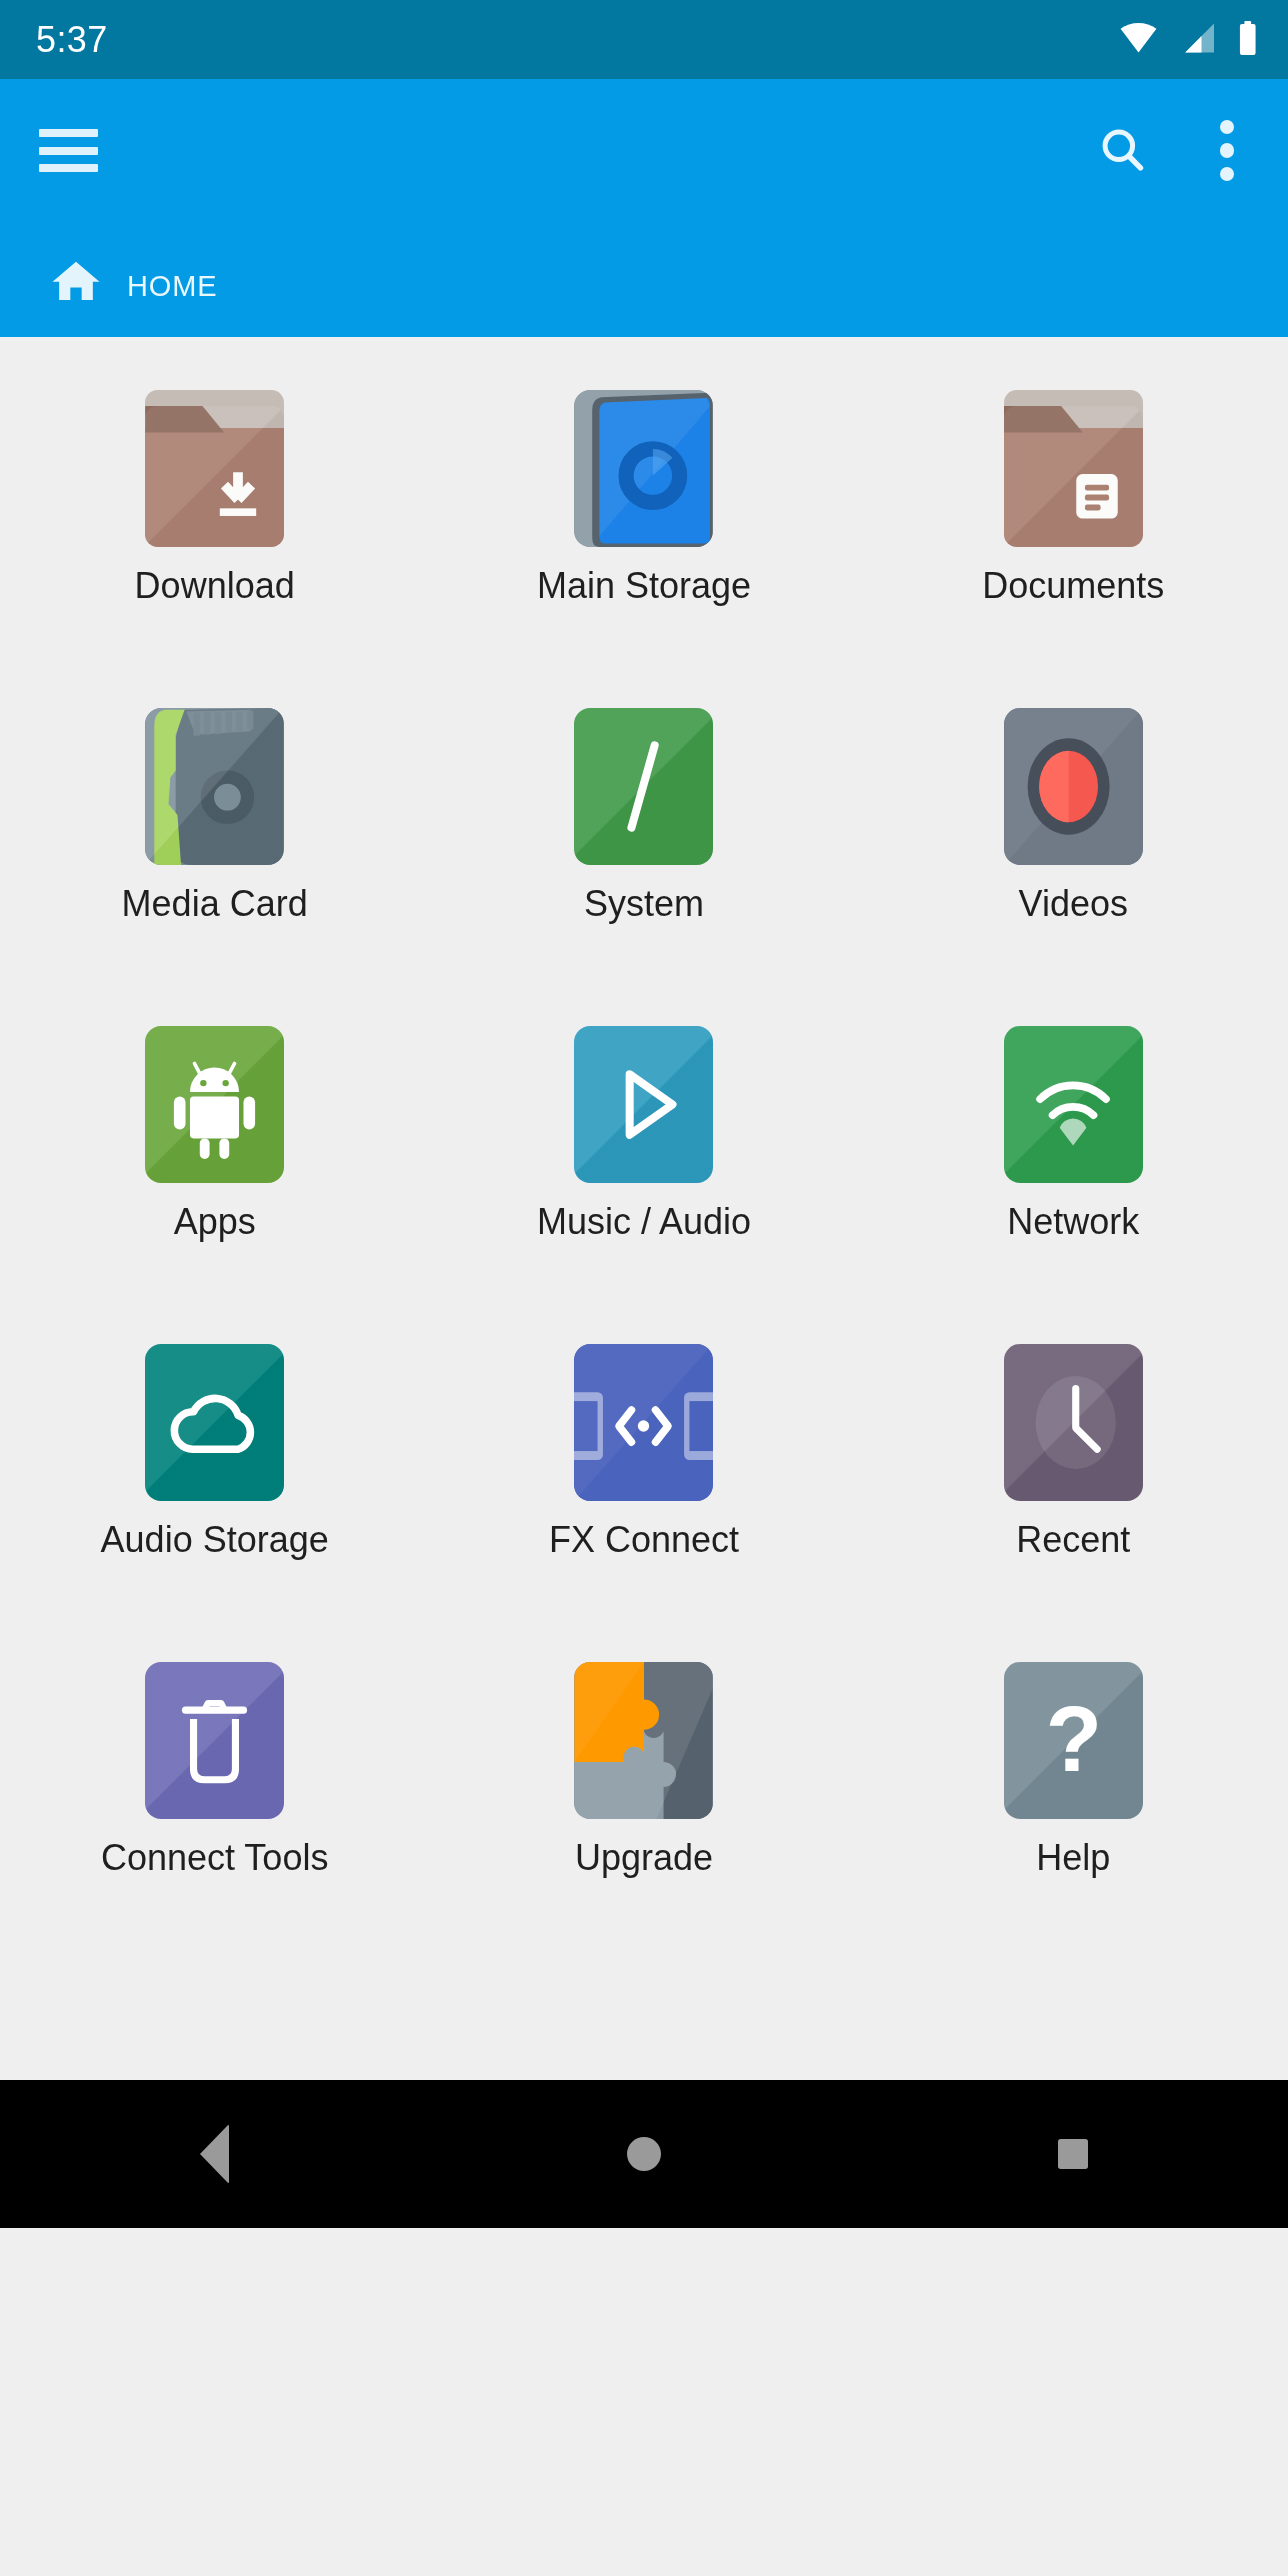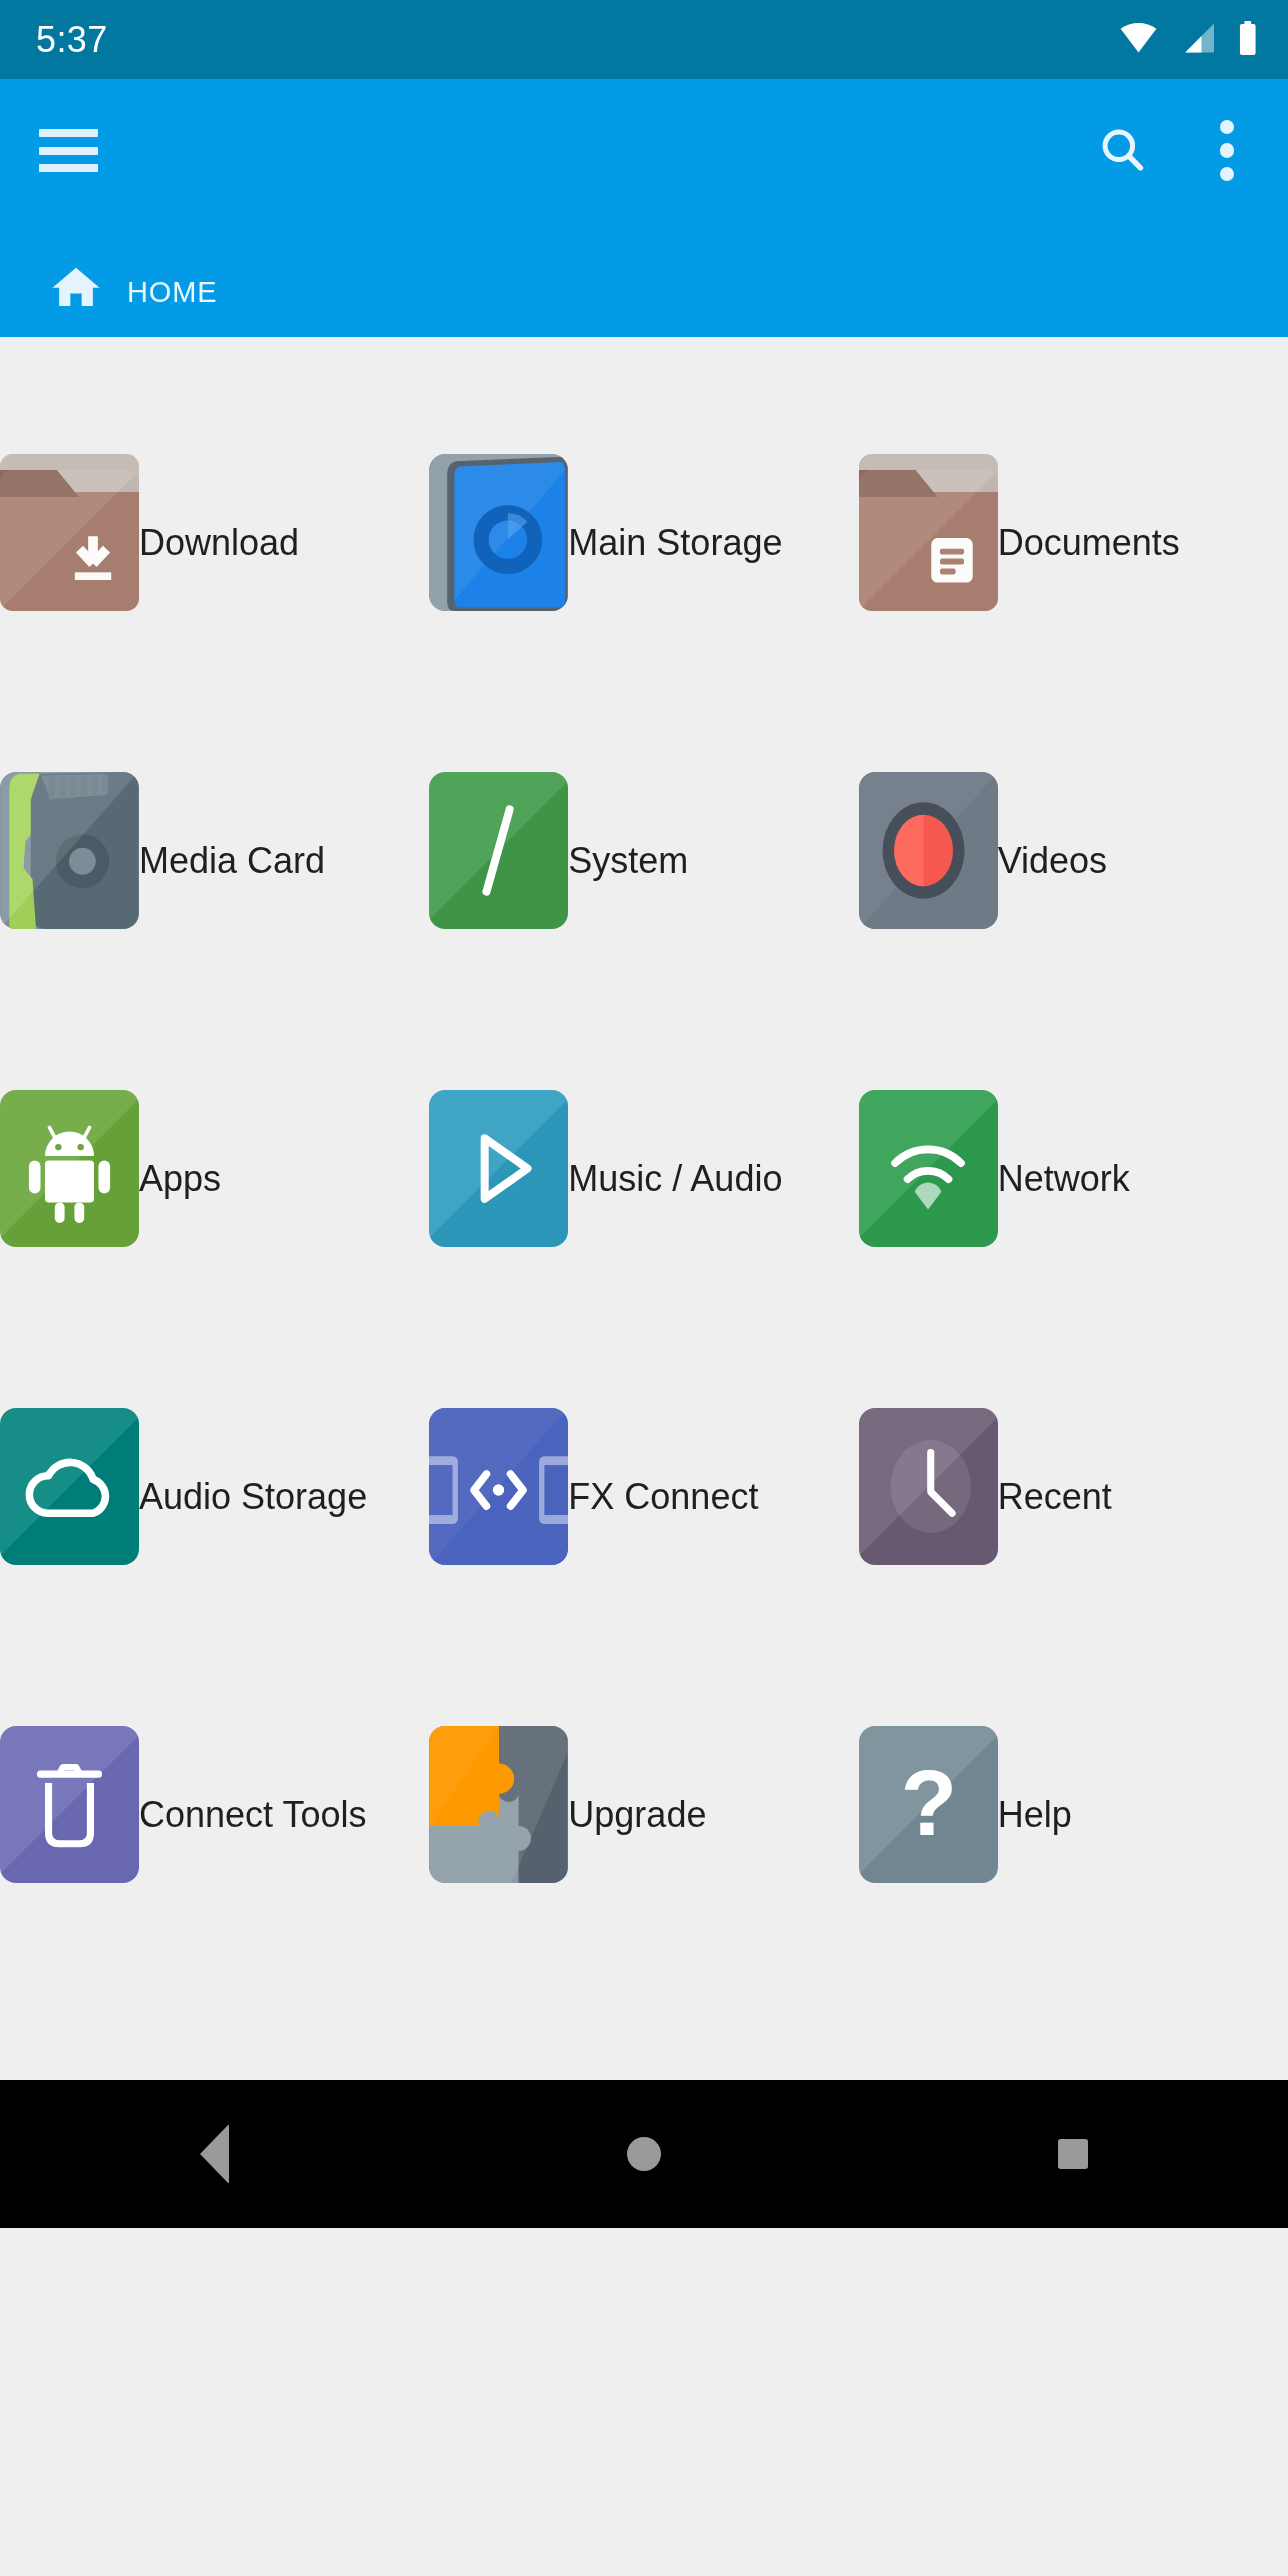--- a/index.html
+++ b/index.html
@@ -32,37 +32,37 @@
   }
   .hamburger{ width:59px; height:43px; display:flex; flex-direction:column; justify-content:space-between; cursor:pointer; }
   .hamburger span{ display:block; width:59px; height:8px; background:#dff2fb; border-radius:0.9px; }
   .appbar-right{ display:flex; align-items:center; gap:61px; }
   .icon-btn{ display:flex; align-items:center; justify-content:center; cursor:pointer; }
   .dots{ display:flex; flex-direction:column; gap:9px; align-items:center; cursor:pointer; padding:3.6px 10.7px; }
   .dots i{ display:block; width:14.3px; height:14.3px; border-radius:50%; background:#e4f4fc; }
 
   
   .breadcrumb{
-    position:absolute; top:152px; left:0; width:1288px; height:114px;
+    position:absolute; top:146px; left:0; width:1288px; height:114px;
     display:flex; align-items:center; padding-left:50px; gap:25px;
   }
   .crumb-label{
     color:#eaf7fd; font-size:41px; letter-spacing:0.9px; line-height:1;
     font-variant:small-caps; text-transform:lowercase;
   }
   .crumb-label::first-letter{ font-size:41px; }
 
   
   .grid{
     position:absolute; top:336px; left:0; width:1288px;
     display:grid; grid-template-columns:repeat(3,1fr);
     row-gap:0; padding-top:21.5px;
   }
   .cell{
-    height:318px; display:flex; flex-direction:row;
+    height:318px; display:flex; flex-direction:column;
     align-items:center; justify-content:flex-start;
     padding-top:32px; cursor:pointer;
   }
   .tile{
     width:139px; height:157px; border-radius:16px; position:relative;
     overflow:hidden; display:flex; align-items:center; justify-content:center;
   }
   .tile .sheen{
     position:absolute; inset:0;
     background:linear-gradient(135deg, rgba(255,255,255,.085) 0%, rgba(255,255,255,.085) 49.6%, rgba(0,0,0,.035) 50.4%, rgba(0,0,0,.035) 100%);

